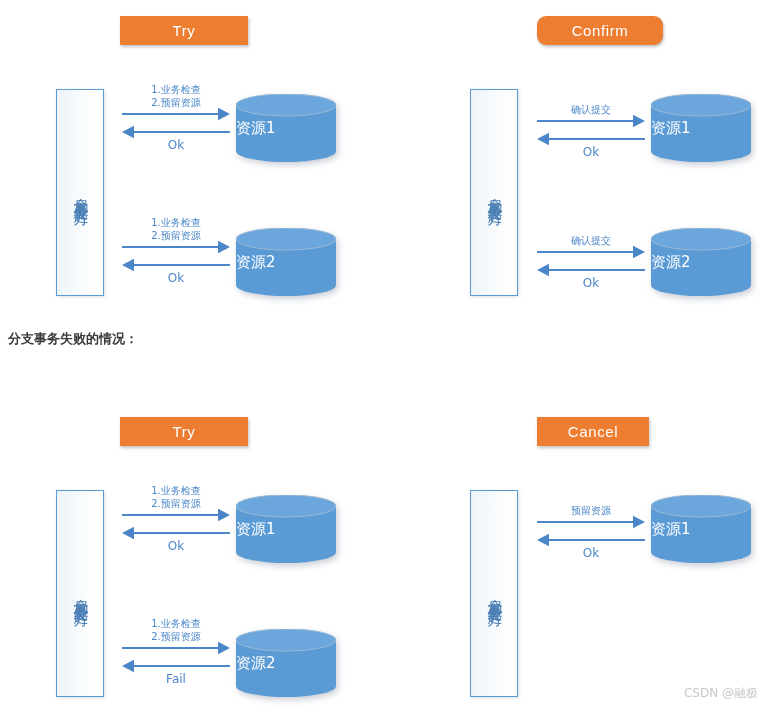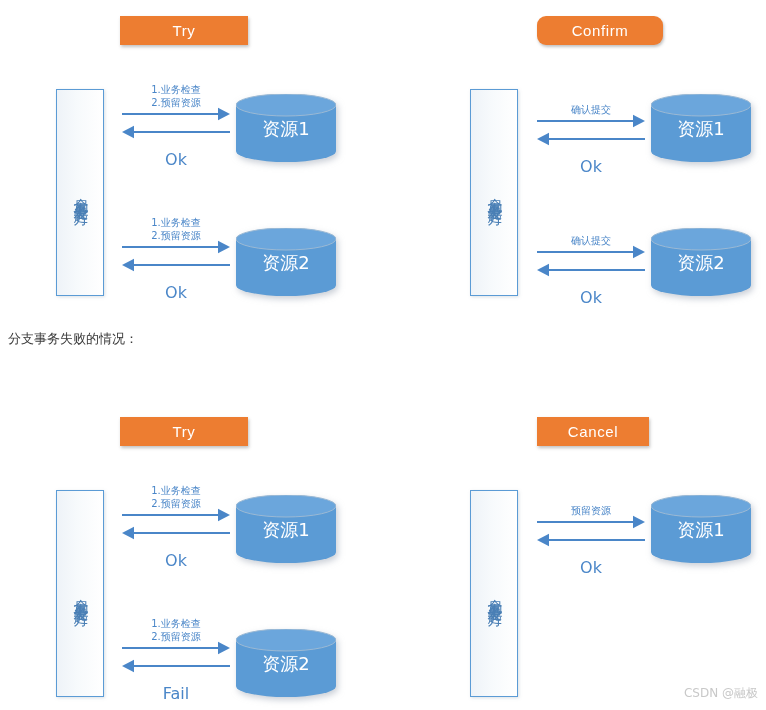--- a/index.html
+++ b/index.html
@@ -65,50 +65,51 @@
   .cylinder {
     position: absolute;
     filter: drop-shadow(2px 3px 3px rgba(150,160,175,0.5));
   }
   .cylinder svg { display: block; }
   .cyl-label {
     position: absolute;
     left: 0; right: 0;
     top: 50%;
     transform: translateY(-45%);
-    text-align: center;
+    text-align: left;
     color: #ffffff;
-    font-size: 18px;
+    font-size: 15px;
     font-family: "DejaVu Sans", "Liberation Sans", sans-serif;
     pointer-events: none;
   }
 
   
   .arrow-group { position: absolute; }
   .arrow-group svg { display: block; overflow: visible; }
   .arr-caption {
     position: absolute;
     width: 100%;
     text-align: center;
     color: #4a86c8;
     font-size: 10px;
     line-height: 1.25;
     font-family: "DejaVu Sans", "Liberation Sans", sans-serif;
     white-space: nowrap;
   }
   .arr-caption.top { bottom: 100%; margin-bottom: 1px; }
-  .arr-caption.bottom { top: 100%; margin-top: 12px; font-size: 16px; }
+  .arr-caption.bottom { top: 100%; margin-top: 0px; font-size: 12px; }
 
   
   .mid-note {
     position: absolute;
     color: #3b3b3b;
     font-size: 13px;
     font-family: "DejaVu Sans", "Liberation Sans", sans-serif;
     white-space: nowrap;
+    font-weight: bold;
   }
 
   
   .watermark {
     position: absolute;
     color: #c8c8c8;
     font-size: 12px;
     font-family: "DejaVu Sans", "Liberation Sans", sans-serif;
     white-space: nowrap;
   }

